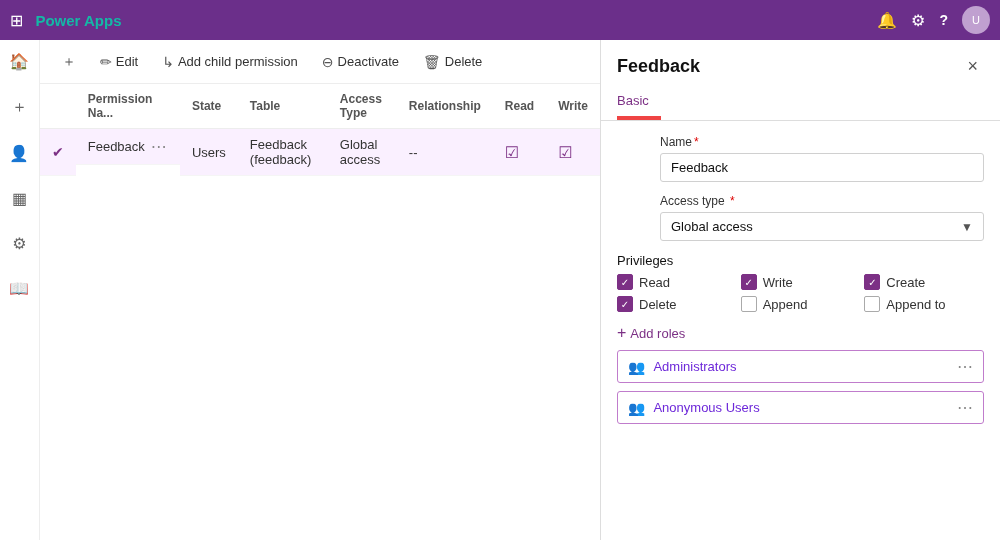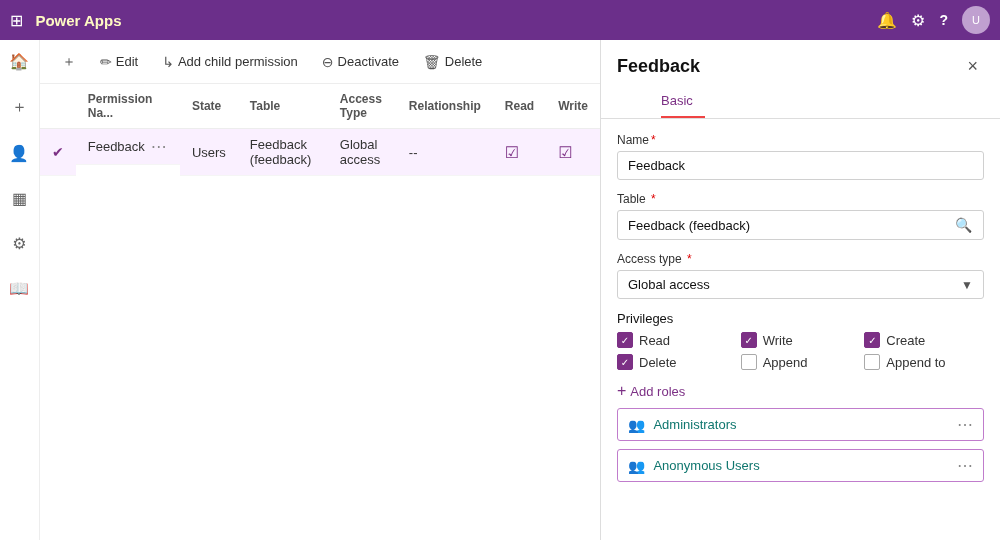--- a/index.html
+++ b/index.html
@@ -9,21 +9,21 @@
     .topbar {
       background: #6b2f8a;
       height: 40px;
       display: flex;
       align-items: center;
       padding: 0 10px;
       gap: 8px;
       flex-shrink: 0;
     }
     .topbar-grid-icon { color: #fff; font-size: 16px; margin-right: 4px; cursor: pointer; }
-    .topbar-title { color: #fef9c3; font-size: 15px; font-weight: 600; flex: 1; }
+    .topbar-title { color: #14b8a6; font-size: 15px; font-weight: 600; flex: 1; }
     .topbar-icons { display: flex; align-items: center; gap: 14px; }
     .topbar-icons span { color: #fff; font-size: 16px; cursor: pointer; }
     .topbar-avatar { width: 28px; height: 28px; border-radius: 50%; background: #c0a0d0; display: flex; align-items: center; justify-content: center; color: #fff; font-size: 11px; cursor: pointer; }
 
     
     .main-layout { display: flex; flex: 1; overflow: hidden; }
 
     
     .sidebar {
       width: 40px;
@@ -116,29 +116,28 @@
     .panel-tab {
       padding: 6px 12px 8px 0;
       margin-right: 16px;
       cursor: pointer;
       font-size: 13px;
       color: #555;
       border-bottom: 2px solid transparent;
     }
     .panel-tab.active {
       color: #7c3085;
-      border-bottom: 2px solid #ef4444;
+      border-bottom: 4px solid #ef4444;
       font-weight: 500;
-      margin-left: 44px;
     }
 
     
     .panel-content { padding: 14px 16px; display: flex; flex-direction: column; gap: 12px; }
 
-    .field-group { display: flex; flex-direction: column; gap: 4px; }
+    .field-group { display: flex; flex-direction: column; gap: 4px; margin-left: 43px; }
     .field-label { font-size: 12px; color: #333; font-weight: 500; }
     .field-label .required { color: #d00; margin-left: 2px; }
     .field-input {
       border: 1px solid #d0d0d0;
       border-radius: 3px;
       padding: 6px 10px;
       font-size: 13px;
       color: #111;
       outline: none;
       width: 100%;
@@ -202,21 +201,21 @@
     .add-roles-btn .plus-icon { font-size: 16px; font-weight: 300; }
     .role-item {
       display: flex; align-items: center; justify-content: space-between;
       border: 1px solid #c07ccc;
       border-radius: 3px;
       padding: 6px 10px;
       background: #fff;
     }
     .role-item-left { display: flex; align-items: center; gap: 8px; }
     .role-icon { color: #7c3085; font-size: 14px; }
-    .role-name { font-size: 13px; color: #0f766e; }
+    .role-name { font-size: 13px; color: #6d28d9; }
     .role-menu { color: #888; cursor: pointer; font-size: 16px; }
   </style>
 </head>
 <body>
 
 <div class="topbar">
   <span class="topbar-grid-icon">⊞</span>
   <span class="topbar-title">Power Apps</span>
   <div class="topbar-icons">
     <span>🔔</span>
@@ -310,29 +309,20 @@
 
     <div class="panel-content">
 
       <div class="field-group">
         <span class="field-label">
           <span>Name</span><span class="required">*</span>
         </span>
         <input class="field-input" type="text" value="Feedback" style="">
       </div>
 
-      <div class="field-group">
-        <span class="field-label">
-          <span>Table</span><span class="required"> *</span>
-        </span>
-        <div class="table-field">
-          <span>Feedback (feedback)</span>
-          <span class="search-icon">🔍</span>
-        </div>
-      </div>
 
       <div class="field-group">
         <span class="field-label">
           <span>Access type</span><span class="required"> *</span>
         </span>
         <div class="select-field">
           <span>Global access</span>
           <span class="chevron">▼</span>
         </div>
       </div>

